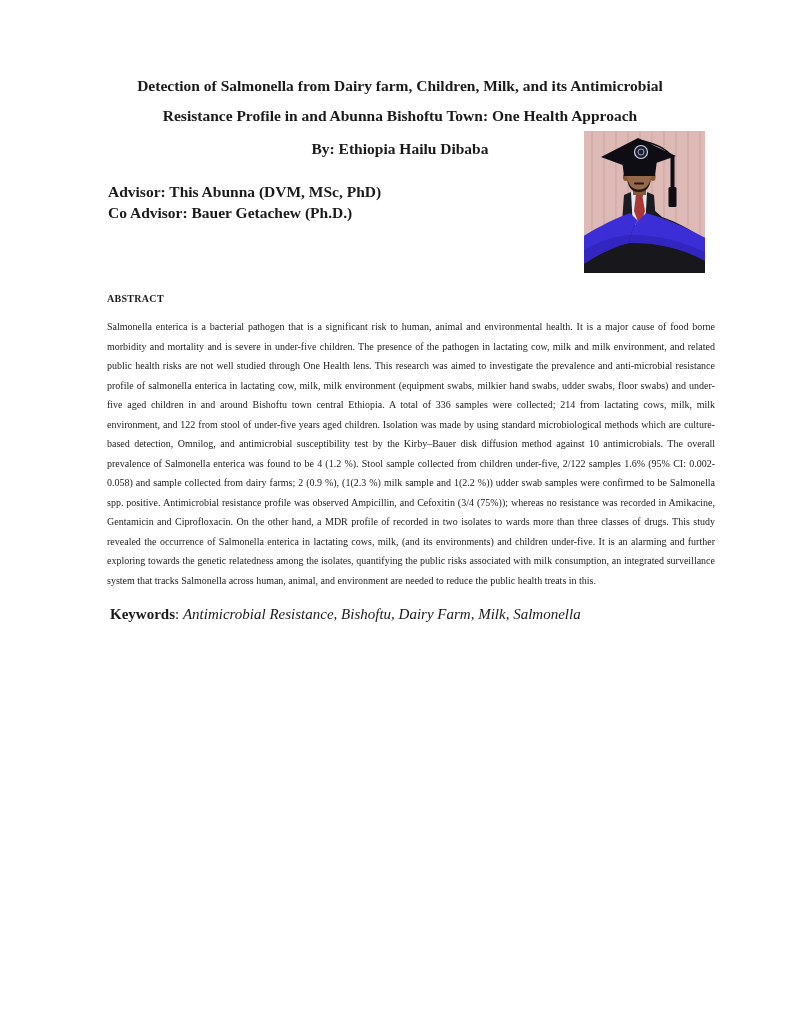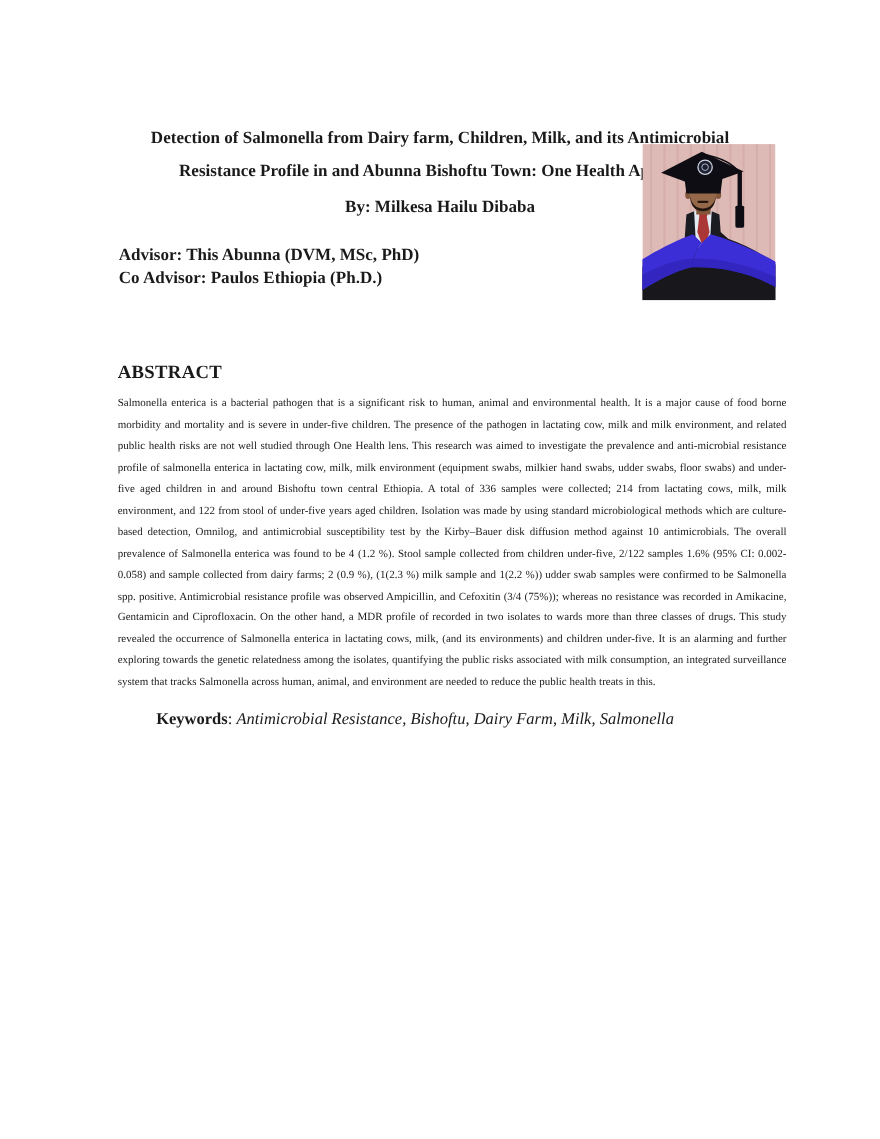--- a/index.html
+++ b/index.html
@@ -10,21 +10,21 @@
   .page {
     position: relative;
     width: 800px;
     height: 1035px;
     background: #ffffff;
     font-family: "Liberation Serif", "DejaVu Serif", serif;
     color: #1a1a1a;
     overflow: hidden;
   }
   .title-block {
-    padding-top: 111px;
+    padding-top: 71px;
     text-align: center;
     font-weight: bold;
     font-size: 15.5px;
     line-height: 30px;
   }
   .title-line { white-space: nowrap; }
   .byline {
     margin-top: 8px;
     text-align: center;
     font-weight: bold;
@@ -41,54 +41,54 @@
   .portrait {
     position: absolute;
     left: 584px;
     top: 131px;
     width: 121px;
     height: 142px;
   }
   .abstract-heading {
     margin: 66px 0 5px 107px;
     font-weight: bold;
-    font-size: 17px;
+    font-size: 10px;
     letter-spacing: 0.3px;
     line-height: 20px;
   }
   .abstract-body {
     margin: 8px 85px 0 107px;
     width: 608px;
     text-align: justify;
     font-size: 10px;
     line-height: 19.5px;
   }
   .keywords {
     margin: 14px 85px 0 110px;
     font-size: 15px;
     line-height: 20px;
   }
-  .keywords .kw-label { font-weight: bold; margin-left: 32px; }
+  .keywords .kw-label { font-weight: bold; }
   .keywords .kw-text { font-style: italic; }
 </style>
 </head>
 <body>
 
 <div class="page">
 
   <div class="title-block">
     <div class="title-line">Detection of Salmonella from Dairy farm, Children, Milk, and its Antimicrobial</div>
     <div class="title-line">Resistance Profile in and Abunna Bishoftu Town: One Health Approach</div>
   </div>
 
-  <div class="byline">By: Milkesa Hailu Dibaba</div>
+  <div class="byline">By: Ethiopia Hailu Dibaba</div>
 
   <div class="advisor-block">
     <div class="advisor-line">Advisor: This Abunna (DVM, MSc, PhD)</div>
-    <div class="advisor-line">Co Advisor: Paulos Ethiopia (Ph.D.)</div>
+    <div class="advisor-line">Co Advisor: Bauer Getachew (Ph.D.)</div>
   </div>
 
   <svg class="portrait" viewBox="0 0 121 142" role="img">
 
     <rect x="0" y="0" width="121" height="142" fill="#debab6"></rect>
     <g opacity="0.55" fill="#d0a6a3">
       <rect x="7" y="0" width="2" height="142"></rect>
       <rect x="19" y="0" width="2" height="142"></rect>
       <rect x="31" y="0" width="2" height="142"></rect>
       <rect x="43" y="0" width="2" height="142"></rect>

